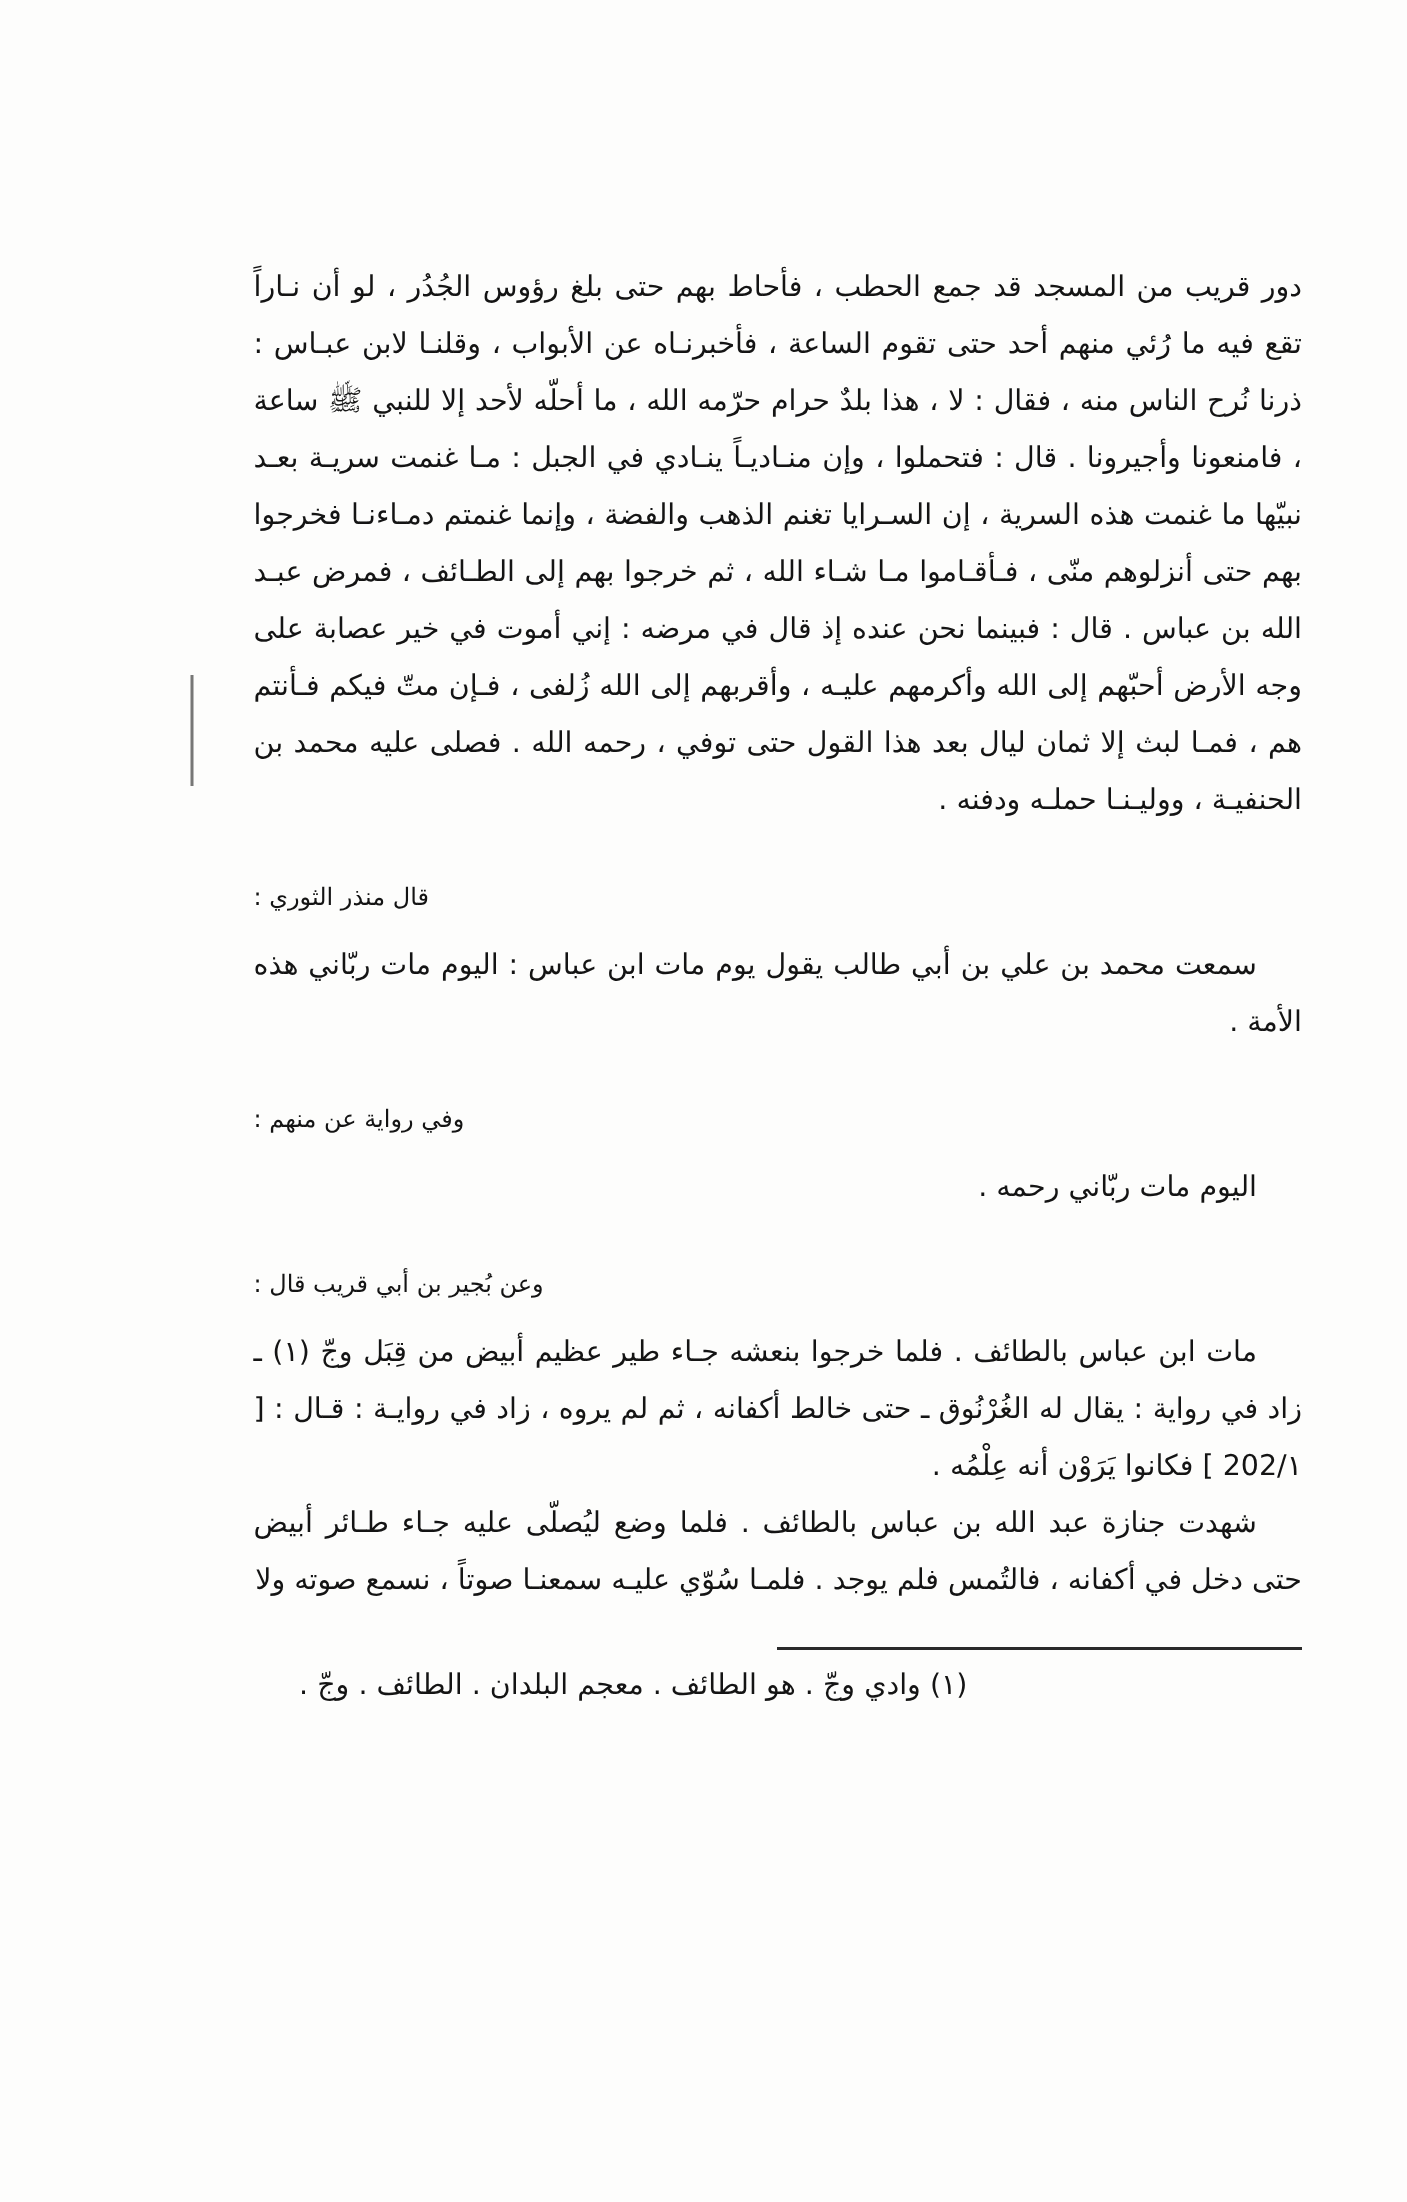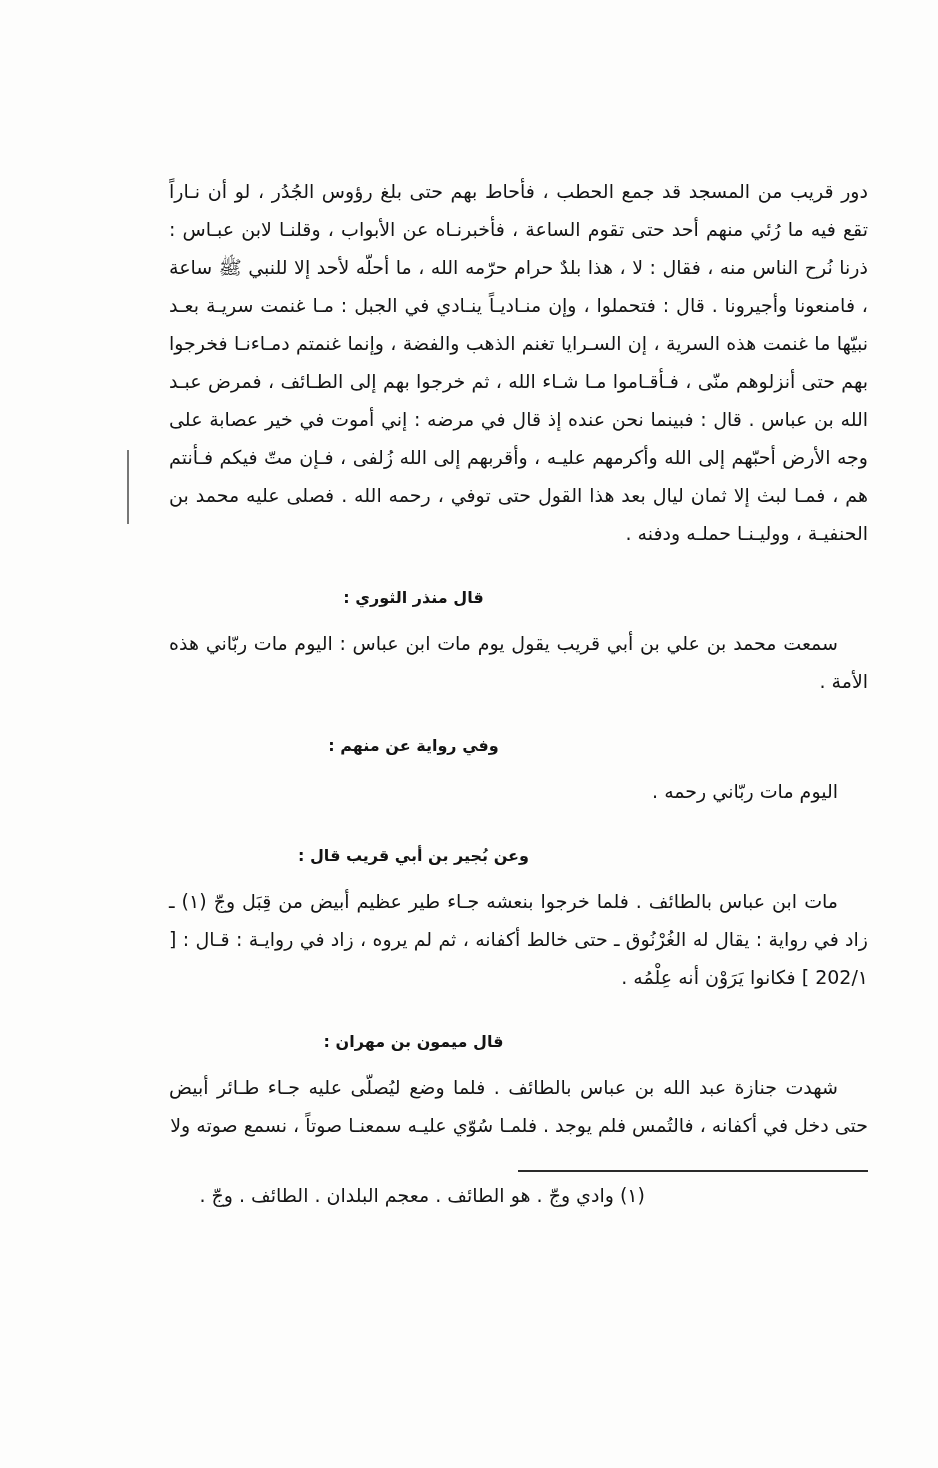--- a/index.html
+++ b/index.html
@@ -33,23 +33,23 @@
     line-height: 38px;
     text-align: justify;
     text-indent: 30px;
   }
   .body-par.no-indent {
     text-indent: 0;
   }
   .sec-heading {
     margin: 34px 210px 14px 0;
     font-size: 16px;
-    font-weight: bold;
+    font-weight: normal;
     line-height: 24px;
-    text-align: center;
+    text-align: left;
   }
   .footnote-area {
     margin-top: 26px;
   }
   .footnote-rule {
     width: 350px;
     height: 2px;
     background: #2a2a2a;
     margin-left: auto; 
     margin-right: 0;
@@ -81,29 +81,28 @@
 
 <div class="page">
 
   <div class="scan-line"></div>
 
   <div class="text-block">
 
     <p class="body-par no-indent">دور قريب من المسجد قد جمع الحطب ، فأحاط بهم حتى بلغ رؤوس الجُدُر ، لو أن نـاراً تقع فيه ما رُئي منهم أحد حتى تقوم الساعة ، فأخبرنـاه عن الأبواب ، وقلنـا لابن عبـاس : ذرنا نُرح الناس منه ، فقال : لا ، هذا بلدٌ حرام حرّمه الله ، ما أحلّه لأحد إلا للنبي ﷺ ساعة ، فامنعونا وأجيرونا . قال : فتحملوا ، وإن منـاديـاً ينـادي في الجبل : مـا غنمت سريـة بعـد نبيّها ما غنمت هذه السرية ، إن السـرايا تغنم الذهب والفضة ، وإنما غنمتم دمـاءنـا فخرجوا بهم حتى أنزلوهم منّى ، فـأقـاموا مـا شـاء الله ، ثم خرجوا بهم إلى الطـائف ، فمرض عبـد الله بن عباس . قال : فبينما نحن عنده إذ قال في مرضه : إني أموت في خير عصابة على وجه الأرض أحبّهم إلى الله وأكرمهم عليـه ، وأقربهم إلى الله زُلفى ، فـإن متّ فيكم فـأنتم هم ، فمـا لبث إلا ثمان ليال بعد هذا القول حتى توفي ، رحمه الله . فصلى عليه محمد بن الحنفيـة ، ووليـنـا حملـه ودفنه .</p>
 
     <h3 class="sec-heading">قال منذر الثوري :</h3>
-    <p class="body-par">سمعت محمد بن علي بن أبي قريب يقول يوم مات ابن عباس : اليوم مات ربّاني هذه الأمة .</p>
+    <p class="body-par">سمعت محمد بن علي بن أبي طالب يقول يوم مات ابن عباس : اليوم مات ربّاني هذه الأمة .</p>
 
     <h3 class="sec-heading">وفي رواية عن منهم :</h3>
     <p class="body-par">اليوم مات ربّاني رحمه .</p>
 
     <h3 class="sec-heading">وعن بُجير بن أبي قريب قال :</h3>
     <p class="body-par">مات ابن عباس بالطائف . فلما خرجوا بنعشه جـاء طير عظيم أبيض من قِبَل وجّ (١) ـ زاد في رواية : يقال له الغُرْنُوق ـ حتى خالط أكفانه ، ثم لم يروه ، زاد في روايـة : قـال : [ 202/١ ] فكانوا يَرَوْن أنه عِلْمُه .</p>
 
-    <h3 class="sec-heading">قال ميمون بن مهران :</h3>
     <p class="body-par">شهدت جنازة عبد الله بن عباس بالطائف . فلما وضع ليُصلّى عليه جـاء طـائر أبيض حتى دخل في أكفانه ، فالتُمس فلم يوجد . فلمـا سُوّي عليـه سمعنـا صوتاً ، نسمع صوته ولا</p>
 
     <div class="footnote-area">
       <div class="footnote-rule"></div>
       <p class="footnote">(١) وادي وجّ . هو الطائف . معجم البلدان . الطائف . وجّ .</p>
     </div>
 
 
   </div>
 </div>

